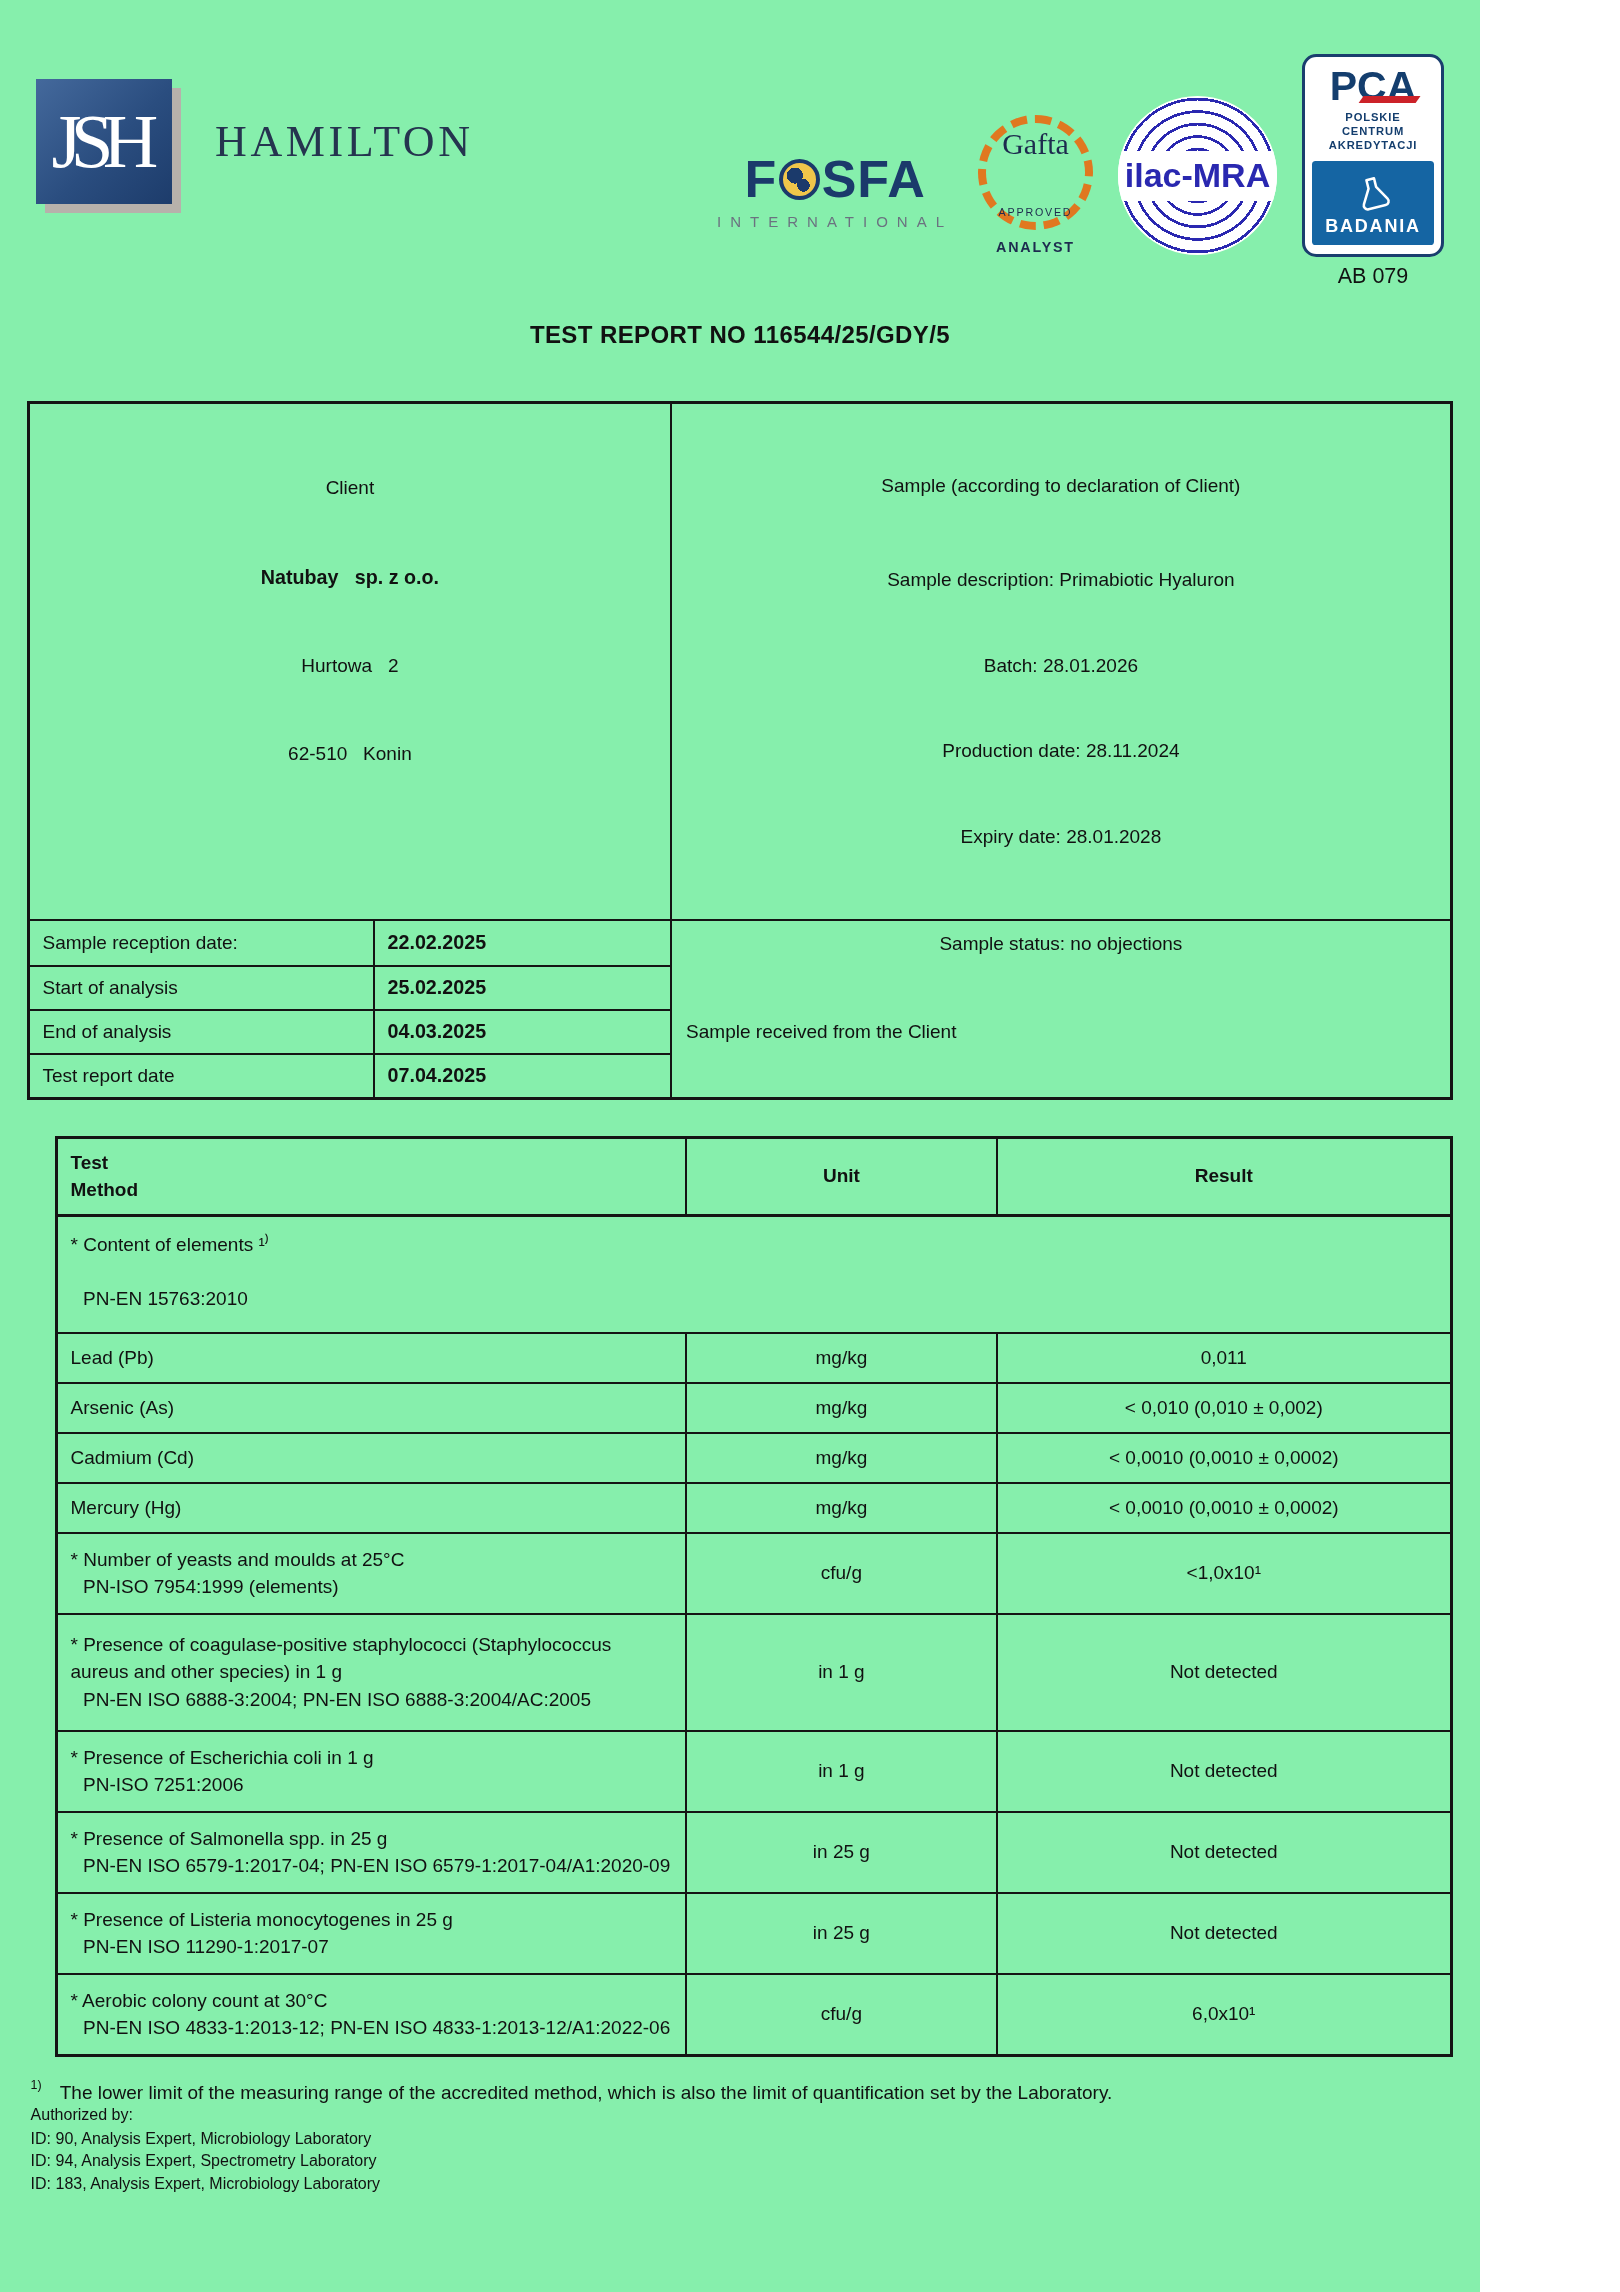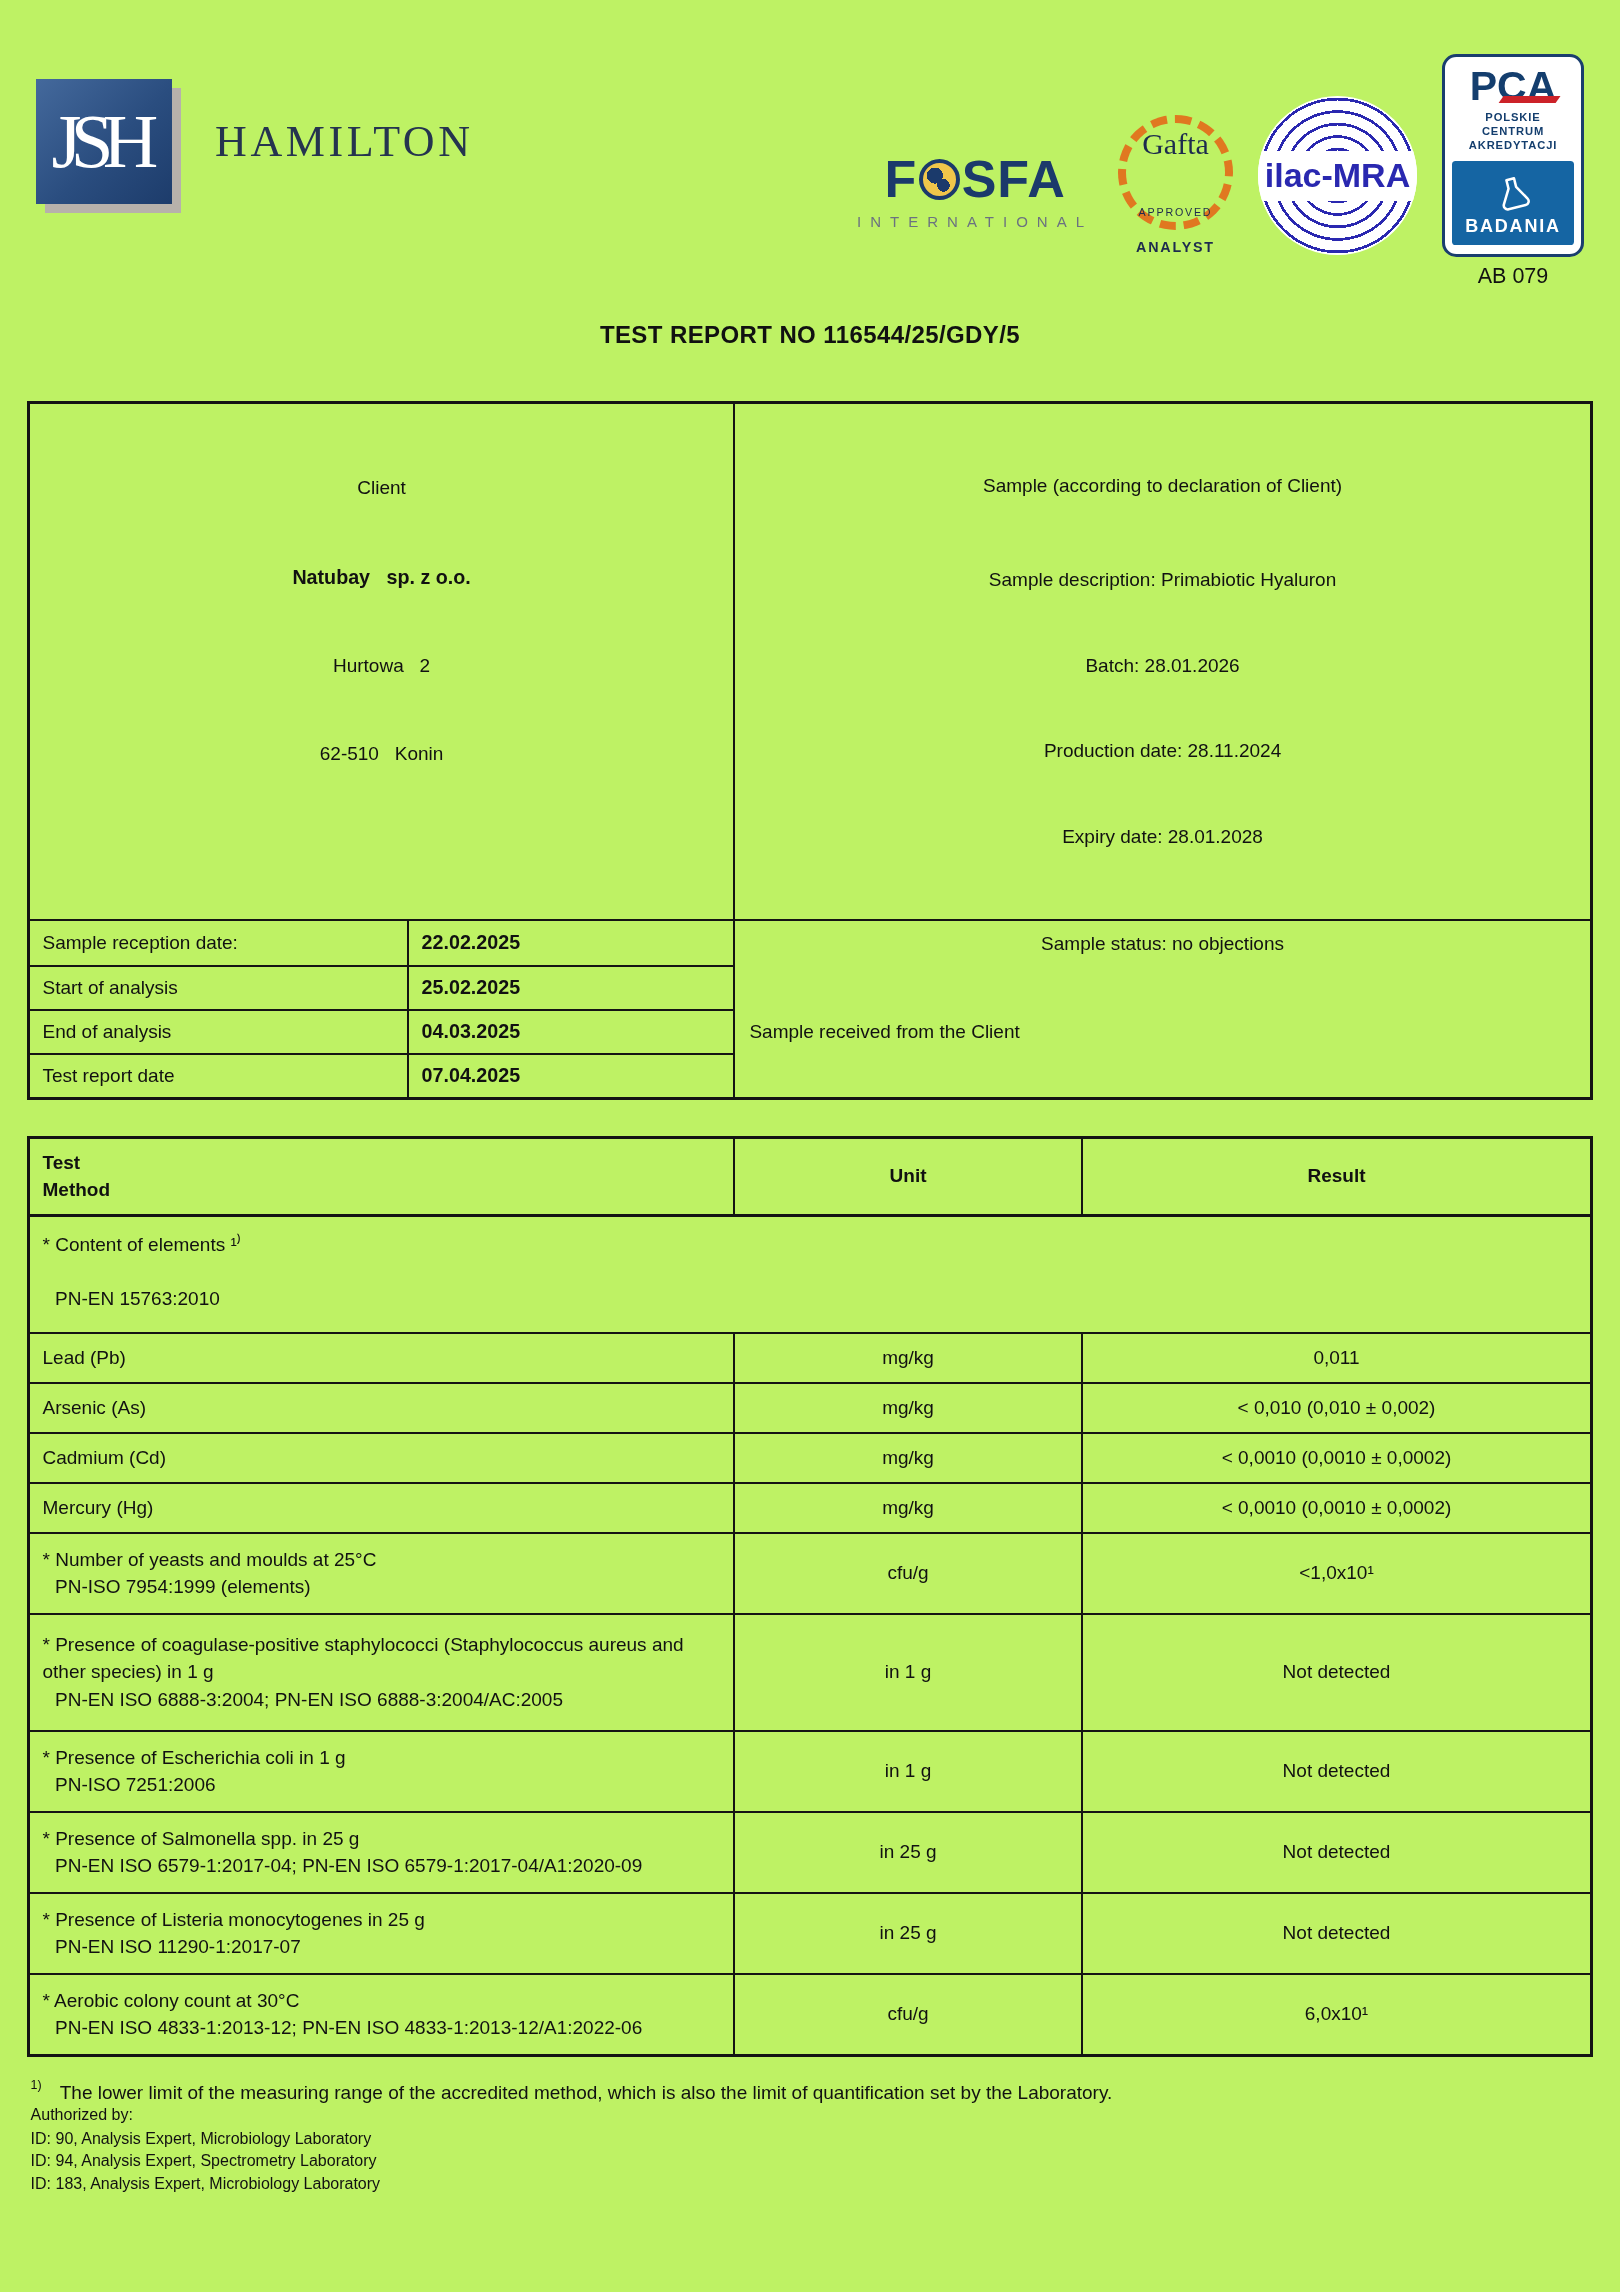--- a/index.html
+++ b/index.html
@@ -1,18 +1,18 @@
 <!DOCTYPE html>
 <html style="font-size:14.3px"><head>
 <meta charset="utf-8">
 <style>
   * { margin:0; padding:0; box-sizing:border-box; }
   html,body { background:#ffffff; }
   body { width:1620px; font-family:"Liberation Sans", sans-serif; color:#111; }
-  .page { width:1620px; height:2293px; position:relative; background:#bef264; overflow:hidden; }
+  .page { width:1480px; height:2293px; position:relative; background:#86efac; overflow:hidden; }
   .content { padding:0 27px; }
 
   
   .header { display:flex; justify-content:space-between; align-items:flex-start; padding:54px 36px 0 36px; }
   .brand { display:flex; align-items:center; margin-top:25px; }
   .jsh-square { width:136px; height:125px; background:linear-gradient(135deg,#44699c 0%, #2a4d7f 55%, #1d3c6b 100%);
     box-shadow:9px 9px 0 #b7b1ab; display:flex; align-items:center; justify-content:center; }
   .jsh-square span { font-family:"Liberation Serif", serif; color:#fff; font-size:77px; letter-spacing:-0.14em; padding-right:9px; }
   .brand-name { font-family:"Liberation Serif", serif; color:#25344f; font-size:44px; letter-spacing:3.6px; margin-left:43px; }
 
@@ -60,21 +60,21 @@
   .sample-cell .hdr { margin-bottom:9px; }
   .info-bottom { border-top:2.7px solid #141414; display:grid; grid-template-columns:24.3% 20.9% 54.8%; }
   .d-label { border-right:2.7px solid #141414; padding:9px 12.5px; font-size:19px; display:flex; align-items:center; min-height:44px; }
   .d-value { border-right:2.7px solid #141414; padding:9px 12.5px; font-weight:bold; font-size:19.7px; display:flex; align-items:center; }
   .d-border { border-top:2.7px solid #141414; }
   .status-cell { grid-column:3; grid-row:1 / 5; padding:10.7px 14.3px; font-size:19px; position:relative; }
   .status-line1 { margin-top:1.8px; }
   .status-line2 { position:absolute; top:57%; left:14.3px; }
 
   
-  .results { margin-top:36px; border:3.6px solid #141414; }
+  .results { margin-top:36px; border:3.6px solid #141414;margin-left:28px; }
   .r-row { display:grid; grid-template-columns:45.2% 22.3% 32.5%; }
   .r-row + .r-row { border-top:2.7px solid #141414; }
   .r-head { border-bottom:0.9px solid #141414; }
   .r-cell-test { border-right:2.7px solid #141414; padding:9px 12.5px; display:flex; flex-direction:column; justify-content:center; font-size:19px; line-height:1.45; white-space:pre-wrap; }
   .r-cell-unit { border-right:2.7px solid #141414; display:flex; align-items:center; justify-content:center; font-size:19px; text-align:center; padding:7.2px; }
   .r-cell-result { display:flex; align-items:center; justify-content:center; font-size:19px; text-align:center; padding:7.2px;border-radius:31px; }
   .r-head .r-cell-test { min-height:75px; font-weight:bold; justify-content:center; }
   .r-head .r-cell-unit, .r-head .r-cell-result { font-weight:bold; }
   .r-section { padding:14.3px 12.5px 18px 12.5px; min-height:115px; font-size:19px; line-height:1.5; display:flex; flex-direction:column; justify-content:space-between; white-space:pre-wrap; }
   .method-line { padding-left:12.5px; }

